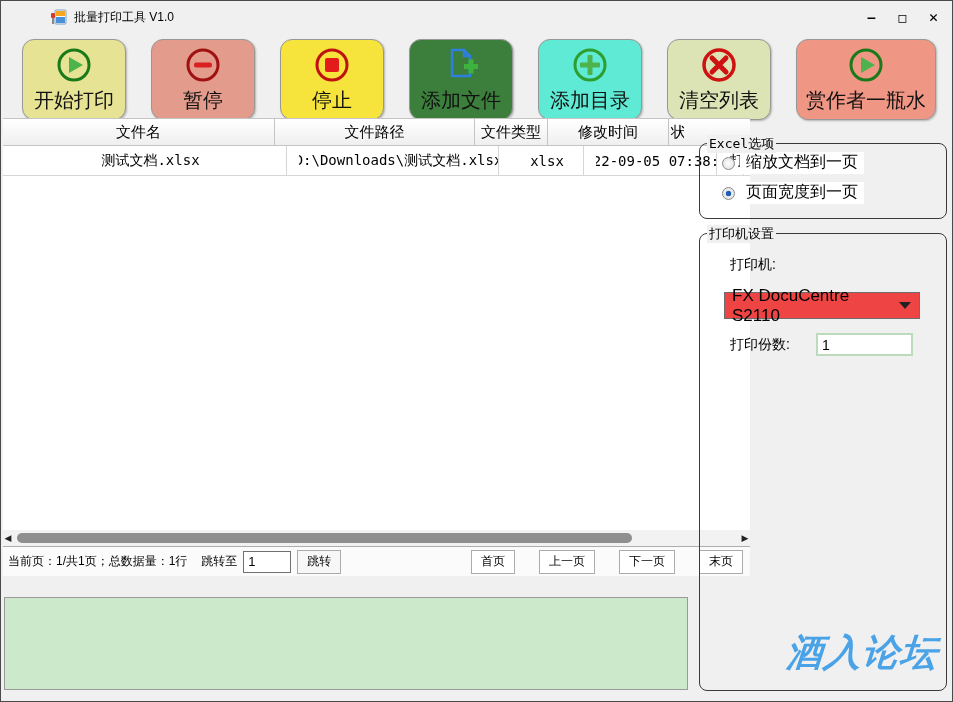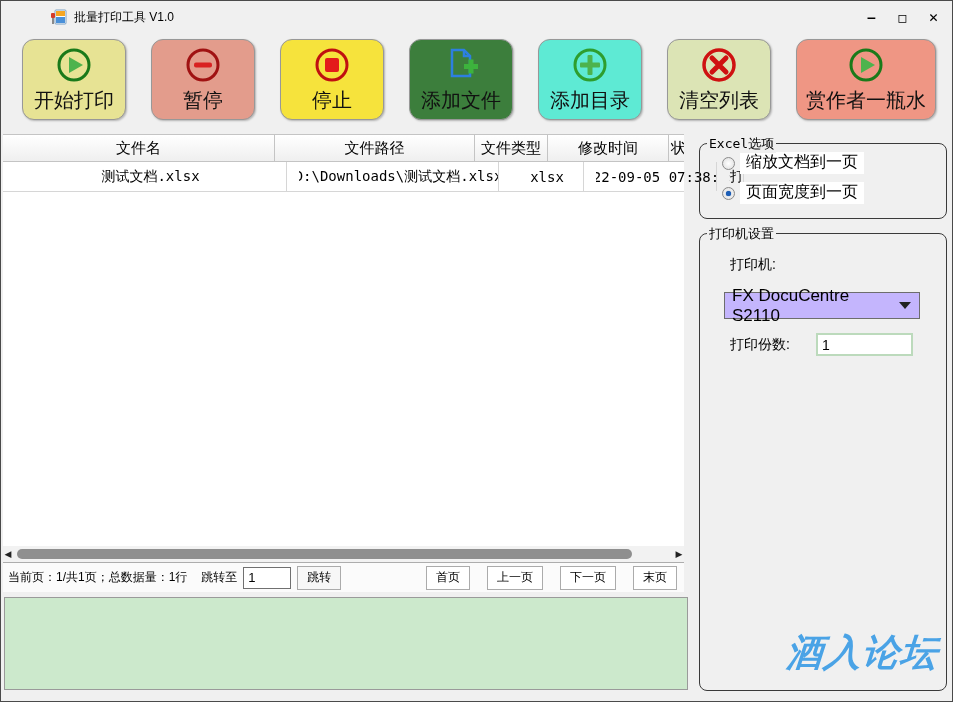--- a/index.html
+++ b/index.html
@@ -29,21 +29,21 @@
   .btn-start  { background:#e7e394; }
   .btn-pause  { background:#e39c8c; }
   .btn-stop   { background:#f6e33c; }
   .btn-addfile{ background:#3c7e3c; }
   .btn-adddir { background:#5eead4; }
   .btn-clear  { background:#dce4b5; }
   .btn-donate { background:#ef9684; }
   .tb-icon { width:38px; height:38px; }
 
   
-  .left-panel { position:absolute; left:2px; top:133px; width:681px; }
+  .left-panel { position:absolute; left:2px; top:117px; width:747px; }
   .table-header { display:flex; height:28px;
     background:linear-gradient(#ffffff,#efefef);
     border-top:1px solid #c4c4c4; border-bottom:1px solid #c4c4c4; }
   .th { display:flex; align-items:center; justify-content:center;
     border-right:1px solid #c4c4c4; font-size:15px; color:#000;
     overflow:hidden; white-space:nowrap; flex:0 0 auto; }
   .col0 { width:272px; } .col1 { width:200px; } .col2 { width:73px; }
   .col3 { width:121px; } .col4 { width:15px; border-right:none; justify-content:flex-start; padding-left:2px;}
   .table-row { display:flex; height:30px; background:#fff; border-bottom:1px solid #d6d6d6; }
   .td { display:flex; align-items:center; justify-content:center;
@@ -60,21 +60,21 @@
 
   
   .statusbar { height:30px; border-top:1px solid #adadad; display:flex; align-items:center;
     background:#fbfbfb; font-size:12px; padding:0 5px; gap:6px; }
   .status-info { color:#000; }
   .jump-label { margin-left:8px; }
   .jump-input { width:48px; height:22px; border:1px solid #707070; background:#fff;
     font-size:13px; padding-left:4px; font-family:"Liberation Sans", sans-serif; }
   .sb-btn { height:24px; padding:0 9px; background:#f7f7f7; border:1px solid #ababab;
     font-size:12px; color:#000; cursor:pointer; display:flex; align-items:center; }
-  .pager { margin-left:auto; display:flex; gap:17px; padding-right:2px; }
+  .pager { margin-left:auto; display:flex; gap:24px; padding-right:2px; }
   .pager .sb-btn { background:#fff; }
 
   
   .green-panel { position:absolute; left:3px; top:596px; width:684px; height:93px;
     background:#cce9cc; border:1px solid #9a9a9a; }
 
   
   .groupbox { position:absolute; border:1px solid #3a3a3a; border-radius:8px; }
   .gb-legend { position:absolute; top:-9px; left:7px; background:#f0f0f0; padding:0 2px;
     font-size:13px; color:#000; font-family:"DejaVu Sans Mono", monospace; }
@@ -82,21 +82,21 @@
   .gb-printer { left:698px; top:232px; width:248px; height:458px; }
 
   .radio-row { display:flex; align-items:center; margin:8px 0 0 22px; cursor:pointer; }
   .radio-circle { width:13px; height:13px; border-radius:50%; border:1px solid #8a8a8a;
     background:radial-gradient(#ffffff,#dcdcdc); margin-right:5px; position:relative; flex:0 0 auto; }
   .radio-row.checked .radio-circle::after { content:""; position:absolute; left:3px; top:3px;
     width:5px; height:5px; border-radius:50%; background:#1b5eb8; box-shadow:0 0 1px #0a3f8a; }
   .radio-label { background:#fff; font-size:16px; padding:0 6px 1px 6px; color:#000; }
 
   .printer-label { margin:22px 0 0 30px; font-size:14px; color:#000000; }
-  .printer-select { margin:18px 0 0 24px; width:196px; height:27px; background:#c4b5fd;
+  .printer-select { margin:18px 0 0 24px; width:196px; height:27px; background:#ef4444;
     border:1px solid #6d6d6d; display:flex; align-items:center; font-size:17px; color:#000;
     padding-left:7px; cursor:pointer;gap:15px; }
   .select-caret { margin-left:auto; margin-right:8px; width:0; height:0;
     border-left:6px solid transparent; border-right:6px solid transparent; border-top:7px solid #222; }
   .copies-row { display:flex; align-items:center; margin:14px 0 0 30px; }
   .copies-label { font-size:14px; color:#000; }
   .copies-input { margin-left:26px; width:97px; height:23px; background:#fff;
     border:2px solid #bcdabc; font-size:14px; padding-left:4px; font-family:"Liberation Sans", sans-serif; }
 
   .watermark { position:absolute; right:8px; bottom:12px; font-size:37px; font-weight:bold;

